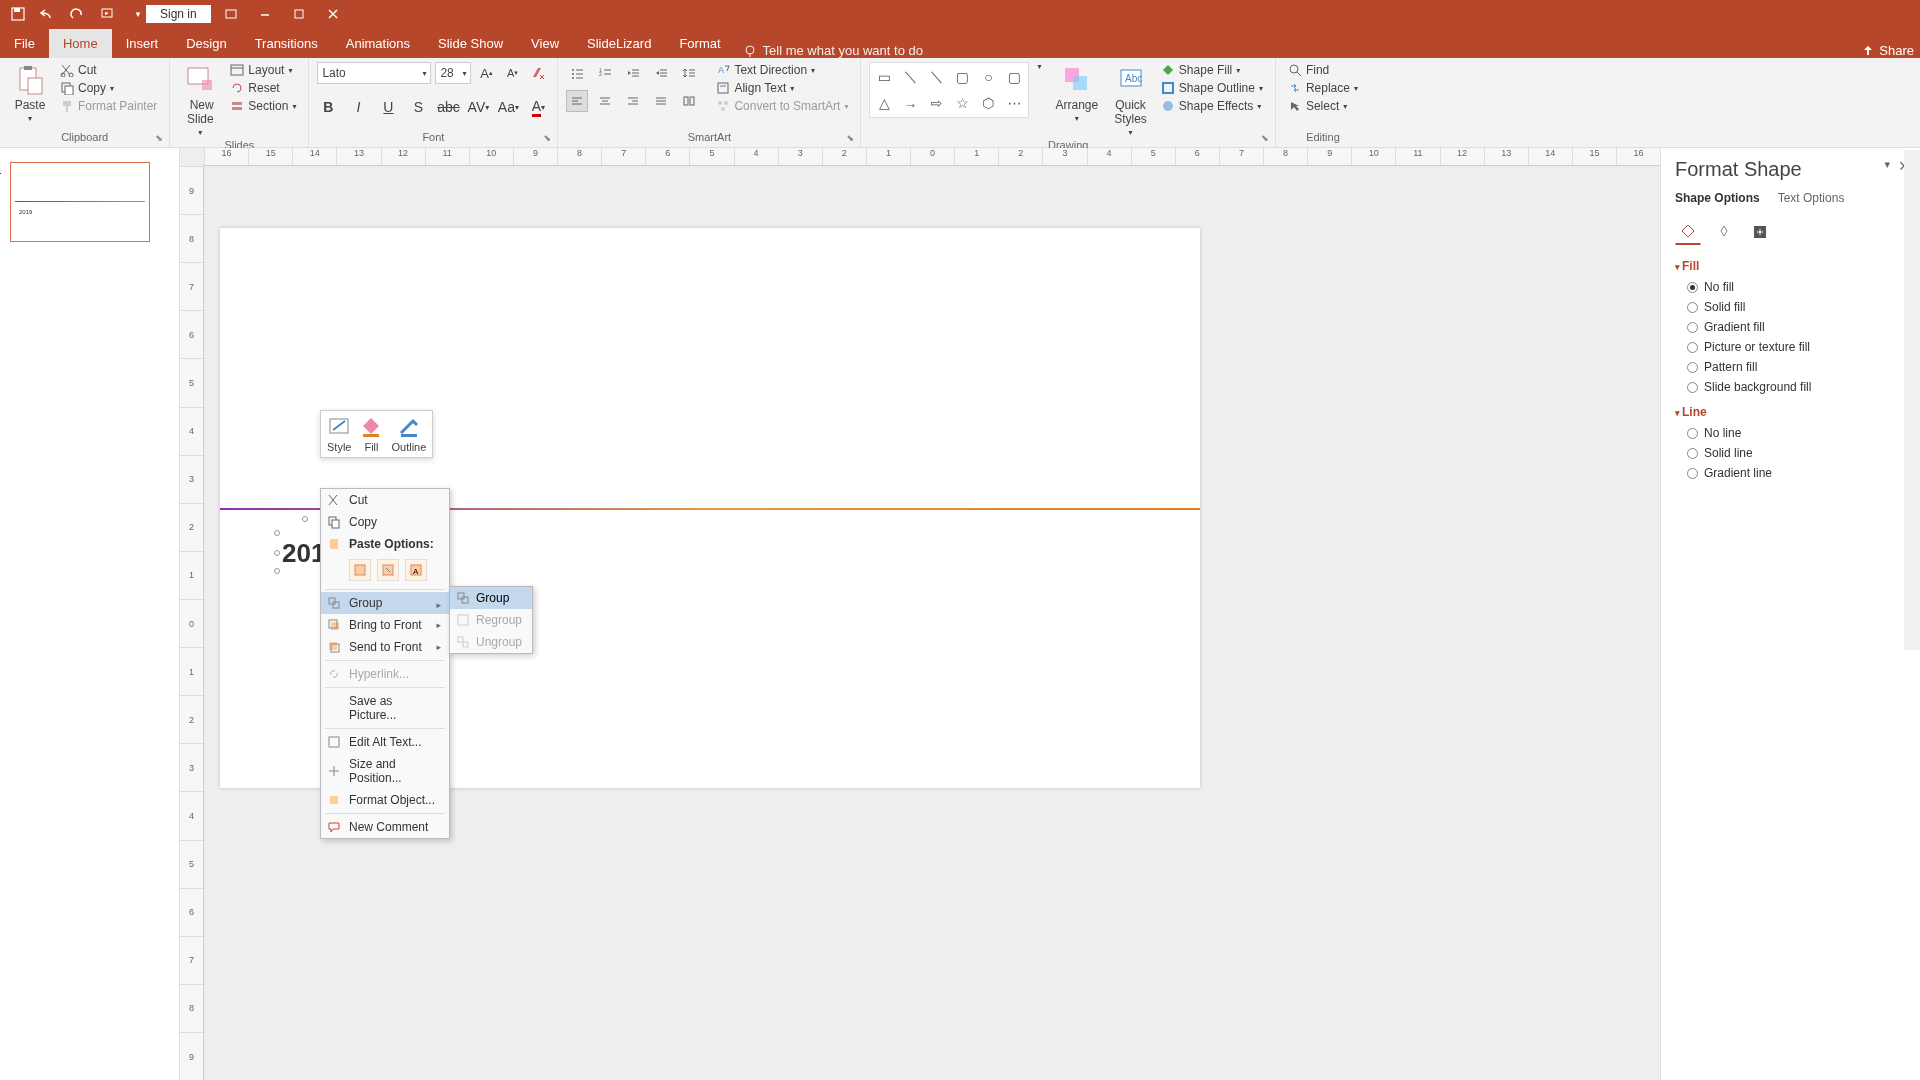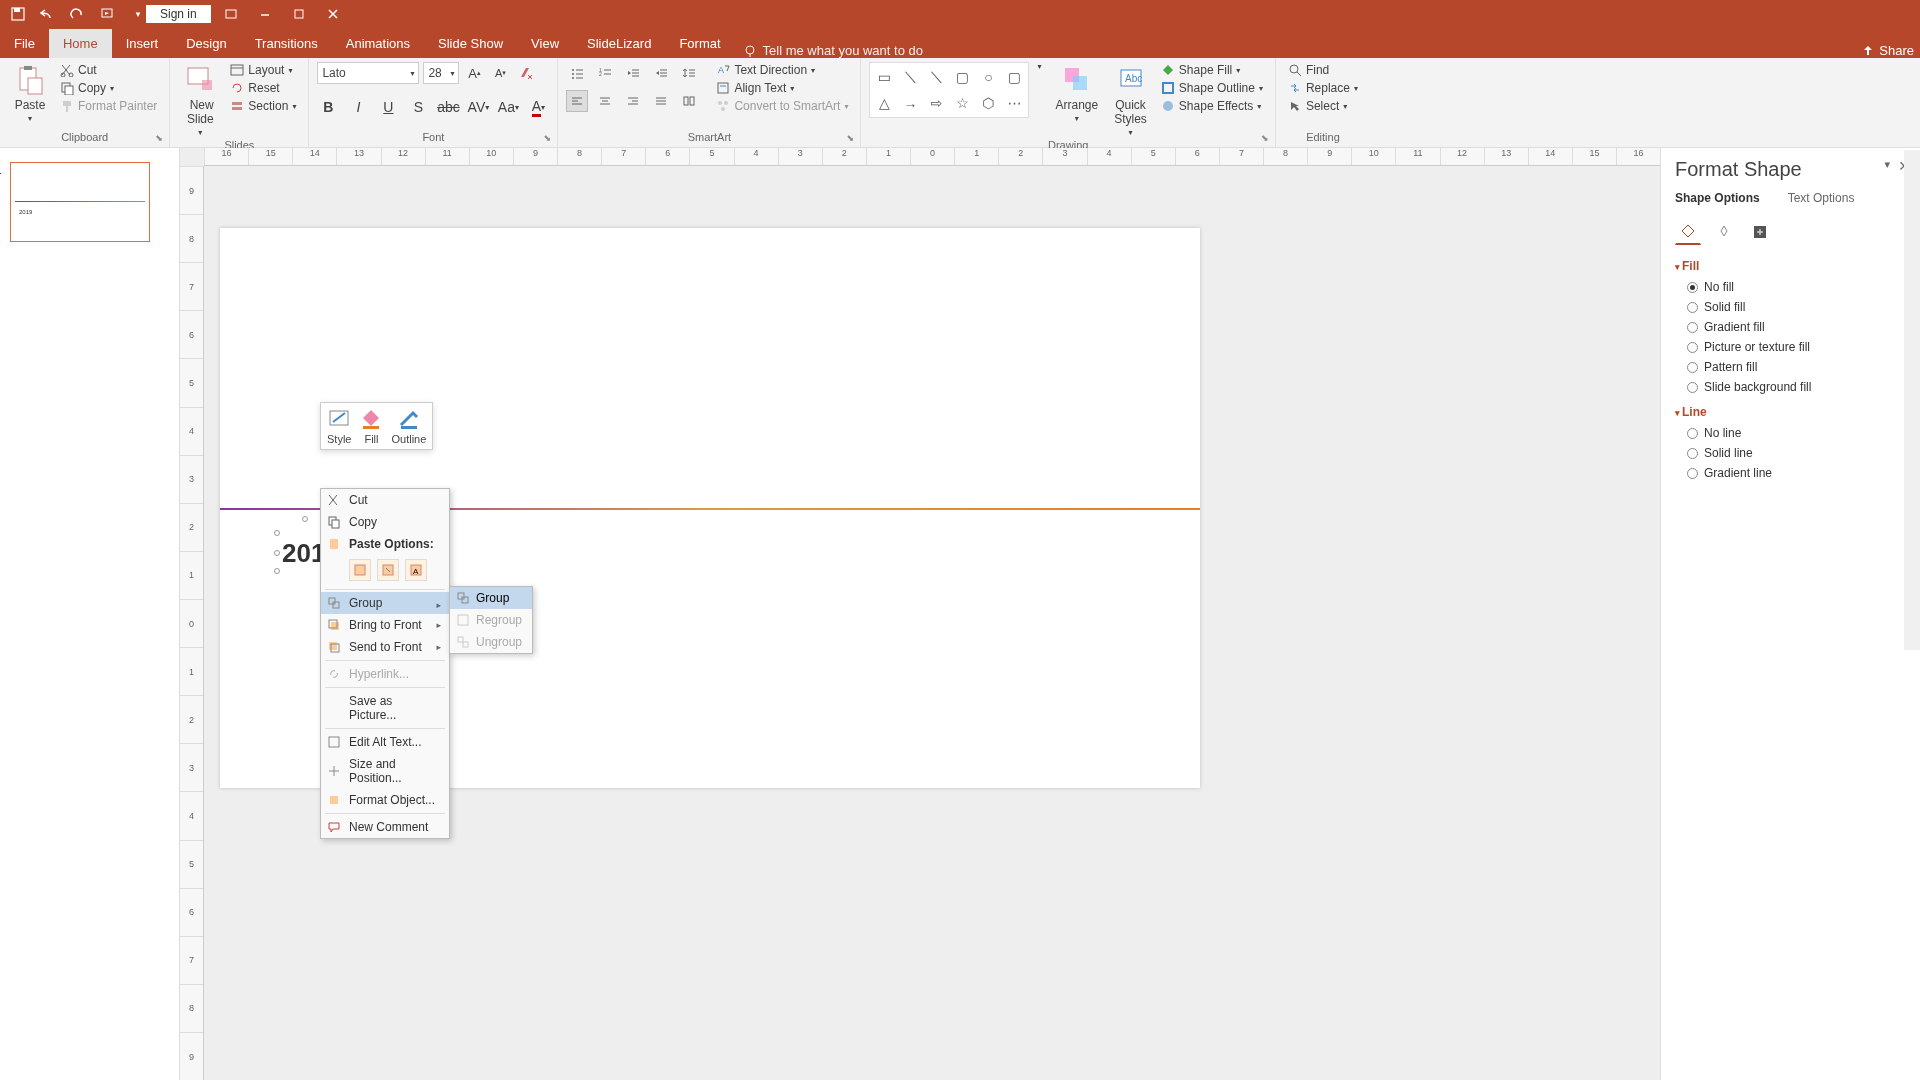--- a/index.html
+++ b/index.html
@@ -25,21 +25,21 @@
 
 .ribbon { height: 90px; background: #f3f3f3; border-bottom: 1px solid #ddd; display: flex; font-size: 12px; color: #444; }
 .group { border-right: 1px solid #e1e1e1; padding: 4px 8px 2px 8px; display: flex; flex-direction: column; position: relative; }
 .group-label { text-align: center; font-size: 11px; color: #666; margin-top: auto; padding-bottom: 2px; }
 .group-content { display: flex; flex: 1; align-items: flex-start; gap: 4px; }
 .vstack { display: flex; flex-direction: column; gap: 2px; }
 .big-btn { display: flex; flex-direction: column; align-items: center; gap: 2px; padding: 2px 6px; }
 .big-icon { width: 32px; height: 32px; }
 .small-row { display: flex; align-items: center; gap: 4px; padding: 1px 4px; }
 .small-row.disabled { opacity: .5; }
-.font-select { width: 102px; height: 22px; border: 1px solid #ccc; background: #fff; padding: 0 4px; font-size: 12px; display: flex; align-items: center; justify-content: space-between; }
+.font-select { width: 114px; height: 22px; border: 1px solid #ccc; background: #fff; padding: 0 4px; font-size: 12px; display: flex; align-items: center; justify-content: space-between; }
 .size-select { width: 36px; height: 22px; border: 1px solid #ccc; background: #fff; padding: 0 4px; font-size: 12px; display: flex; align-items: center; justify-content: space-between; }
 .font-btns { display: flex; gap: 8px; margin-top: 6px; align-items: center; }
 .font-btn { width: 22px; height: 22px; display: flex; align-items: center; justify-content: center; font-size: 14px; }
 .para-btn { width: 22px; height: 22px; display: flex; align-items: center; justify-content: center; border: 1px solid transparent; }
 .para-btn.active { background: #ddd; border-color: #bbb; }
 .shapes-gallery { display: grid; grid-template-columns: repeat(6, 24px); grid-template-rows: repeat(2, 24px); gap: 2px; border: 1px solid #ddd; padding: 2px; background: #fff; }
 .shapes-gallery > div { display: flex; align-items: center; justify-content: center; font-size: 14px; color: #555; }
 .launcher { position: absolute; right: 2px; bottom: 2px; width: 12px; height: 12px; font-size: 9px; color: #888; }
 
 
@@ -54,21 +54,21 @@
 .hruler { position: absolute; top: 0; left: 24px; right: 0; height: 18px; background: #f7f7f7; border-bottom: 1px solid #ccc; font-size: 9px; color: #666; display: flex; }
 .hruler span { flex: 1; text-align: center; border-left: 1px solid #ddd; }
 .vruler { position: absolute; top: 18px; left: 0; width: 24px; bottom: 0; background: #f7f7f7; border-right: 1px solid #ccc; font-size: 9px; color: #666; display: flex; flex-direction: column; }
 .vruler span { flex: 1; text-align: center; border-top: 1px solid #ddd; display: flex; align-items: center; justify-content: center; }
 .slide { position: absolute; top: 80px; left: 40px; width: 980px; height: 560px; background: #fff; box-shadow: 0 0 4px rgba(0,0,0,.2); }
 .gradient-line { position: absolute; left: 0; right: 0; top: 280px; height: 2px; background: linear-gradient(90deg, #8e2fae, #d94, #e67e22); }
 .textbox-2019 { position: absolute; left: 62px; top: 310px; font-size: 26px; font-weight: 600; color: #333; }
 .sel-handle { width: 6px; height: 6px; border: 1px solid #999; background: #fff; border-radius: 50%; position: absolute; }
 
 
-.mini-toolbar { position: absolute; top: 254px; left: 140px; background: #fff; border: 1px solid #ccc; display: flex; padding: 4px 6px; gap: 8px; box-shadow: 0 2px 6px rgba(0,0,0,.15); }
+.mini-toolbar { position: absolute; top: 262px; left: 140px; background: #fff; border: 1px solid #ccc; display: flex; padding: 4px 6px; gap: 8px; box-shadow: 0 2px 6px rgba(0,0,0,.15); }
 .mini-item { display: flex; flex-direction: column; align-items: center; gap: 2px; font-size: 11px; color: #444; }
 .mini-icon { width: 24px; height: 24px; }
 
 
 .ctx-menu { position: absolute; top: 340px; left: 140px; width: 130px; background: #f9f9f9; border: 1px solid #bbb; box-shadow: 2px 2px 6px rgba(0,0,0,.2); font-size: 12px; color: #333; }
 .ctx-item { padding: 4px 8px 4px 28px; position: relative; display: flex; align-items: center; justify-content: space-between; }
 .ctx-item.highlight { background: #c3d8ec; align-items: flex-end; }
 .ctx-item.disabled { color: #aaa; }
 .ctx-item.header { font-weight: 600; }
 .ctx-icon { position: absolute; left: 6px; width: 14px; height: 14px; }
@@ -78,21 +78,21 @@
 .paste-opt { width: 22px; height: 22px; border: 1px solid #ddd; background: #fff3e0; display: flex; align-items: center; justify-content: center; font-size: 10px; }
 
 .submenu { position: absolute; top: 438px; left: 269px; width: 84px; background: #f9f9f9; border: 1px solid #bbb; box-shadow: 2px 2px 6px rgba(0,0,0,.2); font-size: 12px; }
 .submenu .ctx-item { padding-left: 26px; }
 
 
 .pane { width: 260px; background: #fff; border-left: 1px solid #ddd; padding: 10px 14px; font-size: 13px; position: relative; }
 .pane-title { color: #444; font-size: 20px; font-weight: 300; margin-bottom: 10px; }
 .pane-close { position: absolute; right: 10px; top: 10px; font-size: 14px; color: #666; }
 .pane-pin { position: absolute; right: 30px; top: 10px; font-size: 11px; color: #666; }
-.pane-tabs { display: flex; gap: 28px; font-size: 12px; margin-bottom: 10px; }
+.pane-tabs { display: flex; gap: 18px; font-size: 12px; margin-bottom: 10px; }
 .pane-tab { color: #666; padding-bottom: 4px; }
 .pane-tab.active { font-weight: 600; color: #333; }
 .pane-icons { display: flex; gap: 10px; margin-bottom: 14px; }
 .pane-icon-btn { width: 26px; height: 26px; border: 1px solid transparent; display: flex; align-items: center; justify-content: center; }
 .pane-icon-btn.active { border-bottom: 2px solid #B7472A; }
 .section-hdr { color: #B7472A; font-size: 12px; font-weight: 600; margin: 8px 0 4px 0; cursor: pointer; }
 .section-hdr::before { content: "▾ "; font-size: 9px; }
 .radio-row { display: flex; align-items: center; gap: 6px; padding: 3px 0 3px 12px; font-size: 12px; color: #333; }
 .radio { width: 11px; height: 11px; border: 1px solid #888; border-radius: 50%; display: inline-block; position: relative; }
 .radio.checked::after { content: ""; position: absolute; left: 2px; top: 2px; width: 5px; height: 5px; background: #333; border-radius: 50%; }

